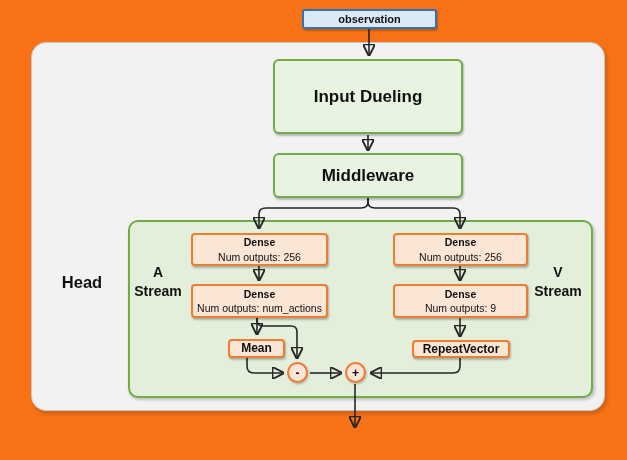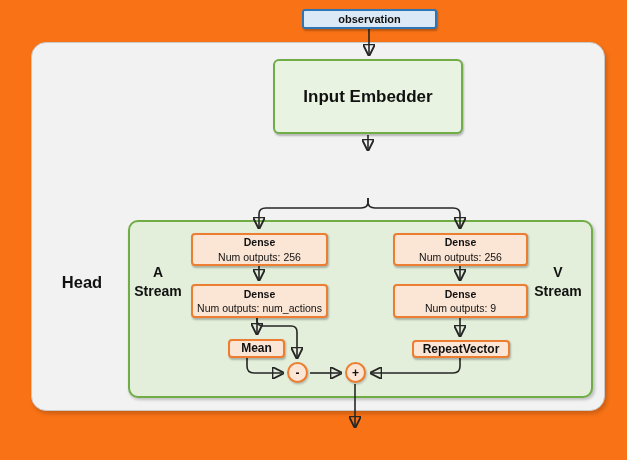--- a/index.html
+++ b/index.html
@@ -124,21 +124,24 @@
     <path d="M460,318 V335" marker-end="url(#arrow)"></path>
     <path d="M460,358 V366 Q460,373 453,373 H372" marker-end="url(#arrow)"></path>
     <path d="M355,384 V426" marker-end="url(#arrow)"></path>
   </svg>
 
   <div id="observation" class="abs node blue-node">
     <span>observation</span>
   </div>
 
   <div id="input-embedder" class="abs node green-node">
-    <span>Input Embedder</span>
+    <span>Input Dueling</span>
+  </div>
+  <div id="middleware" class="abs node green-node">
+    <span>Middleware</span>
   </div>
 
   <div class="abs big-label head-label">
     <div>Head</div>
   </div>
   <div class="abs big-label stream-label a-stream-label">
     <div>A</div>
     <div>Stream</div>
   </div>
   <div class="abs big-label stream-label v-stream-label">

